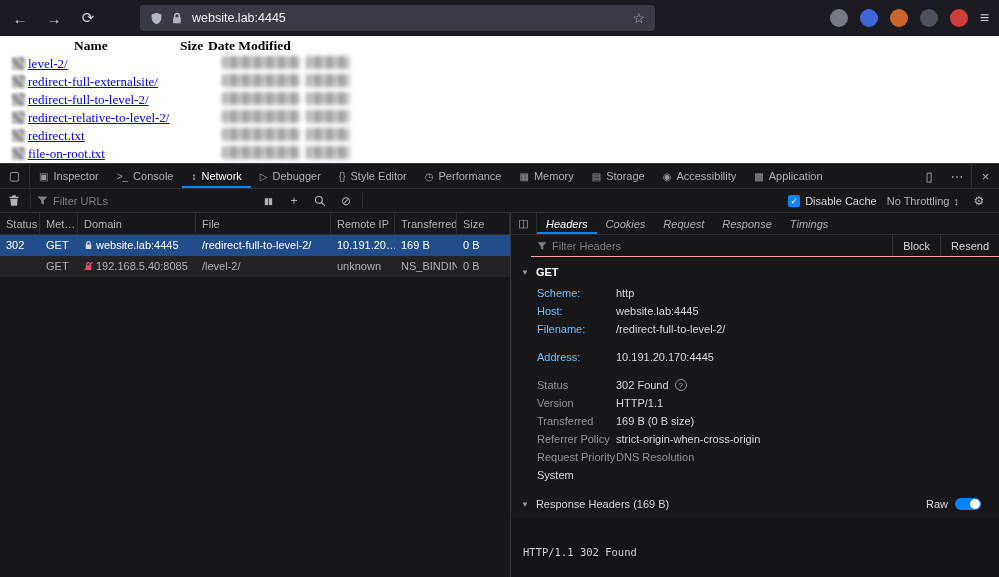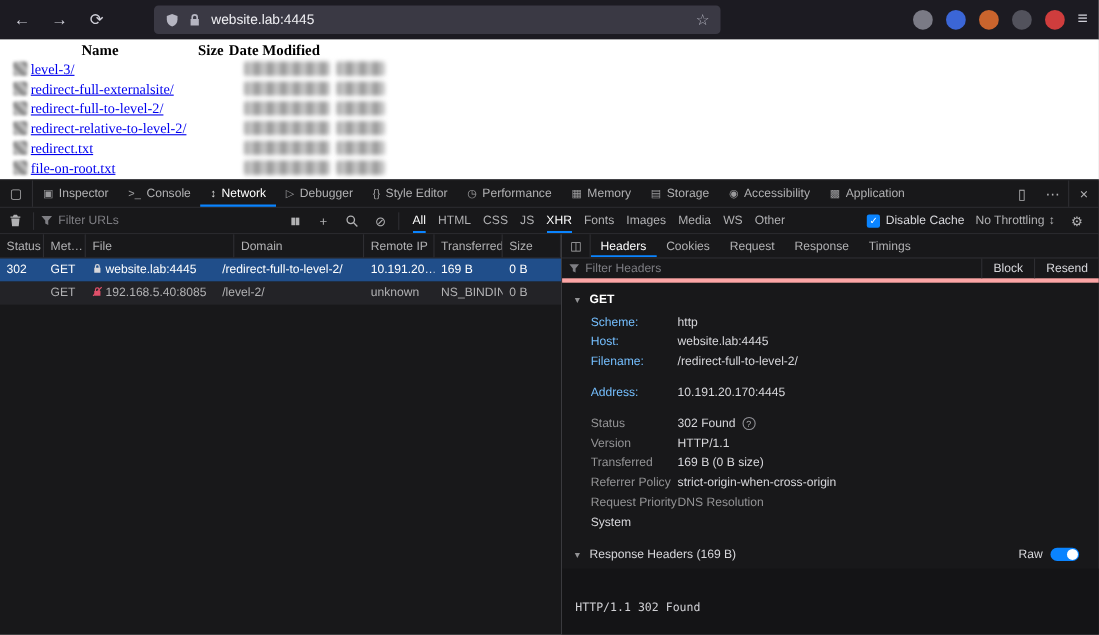--- a/index.html
+++ b/index.html
@@ -69,23 +69,23 @@
   .nc { padding:0 0 0 6px; overflow:hidden; white-space:nowrap; }
   .c-status { width:40px; } .c-method { width:38px; } .c-domain { width:118px; }
   .c-file { width:135px; } .c-ip { width:64px; } .c-trans { width:62px; } .c-size { flex:1; }
   .nt-row.selected { background:#204e8a; color:#fff; }
   .nt-row.even { background:#232327; }
   .lock-ic { display:inline-block; vertical-align:-1px; margin-right:3px; }
 
   .net-details { flex:1; display:flex; flex-direction:column; background:#18181a; min-width:0; }
   .nd-tabbar { height:22px; display:flex; align-items:stretch; border-bottom:1px solid #2e2e32; flex:0 0 auto; }
   .pane-ic { width:26px; display:flex; align-items:center; justify-content:center; border-right:1px solid #2e2e32; font-size:11px; }
-  .nd-tab { display:flex; align-items:center; padding:0 9px; color:#b1b1b3; }
+  .nd-tab { display:flex; align-items:center; padding:0 9px; color:#b1b1b3;font-style:italic; }
   .nd-tab.active { color:#fff; box-shadow:inset 0 -2px 0 #0a84ff; }
-  .nd-filter { height:22px; display:flex; align-items:center; border-bottom:4px solid #fca5a5; padding-left:6px; gap:5px; flex:0 0 auto; }
+  .nd-filter { height:22px; display:flex; align-items:center; border-bottom:1px solid #fca5a5; padding-left:6px; gap:5px; flex:0 0 auto;margin-left:20px; }
   .nd-filter input { background:transparent; border:none; outline:none; color:#d7d7db; font-size:11px; flex:1; font-family:"Liberation Sans",sans-serif; }
   .nd-filter input::placeholder { color:#7e7e83; }
   .nd-actions { margin-left:auto; display:flex; align-items:stretch; height:100%; }
   .nd-act { display:flex; align-items:center; padding:0 10px; border-left:1px solid #2e2e32; color:#d7d7db; }
 
   .nd-content { flex:1; overflow:hidden; padding-top:6px; }
   .sec-head { display:flex; align-items:center; gap:7px; padding:3px 10px; color:#d7d7db; }
   .tri { font-size:8px; color:#939395; }
   .get-label { color:#fff; font-weight:bold; }
   .kv { display:grid; grid-template-columns:79px auto; row-gap:6px; padding-left:26px; margin-top:6px; }
@@ -136,21 +136,21 @@
     </div>
   </div>
 
   <div class="page">
     <div class="dir-head">
       <span class="h-name">Name</span>
       <span class="h-size">Size</span>
       <span class="h-date">Date Modified</span>
     </div>
     <div class="dir-row">
-      <span class="file-icon"></span><a class="dir-link">level-3/</a>
+      <span class="file-icon"></span><a class="dir-link">level-2/</a>
       <span class="blur blur-size"></span><span class="blur blur-date"></span>
     </div>
     <div class="dir-row">
       <span class="file-icon"></span><a class="dir-link">redirect-full-externalsite/</a>
       <span class="blur blur-size"></span><span class="blur blur-date"></span>
     </div>
     <div class="dir-row">
       <span class="file-icon"></span><a class="dir-link">redirect-full-to-level-2/</a>
       <span class="blur blur-size"></span><span class="blur blur-date"></span>
     </div>
@@ -235,53 +235,41 @@
       <span class="tb-ic pausebars">▮▮</span>
       <span class="tb-ic">+</span>
       <span class="tb-ic">
         <svg width="12" height="12" viewBox="0 0 16 16">
             <circle cx="6.5" cy="6.5" r="4.5" fill="none" stroke="#b1b1b3" stroke-width="1.6"></circle>
             <line x1="10" y1="10" x2="14.5" y2="14.5" stroke="#b1b1b3" stroke-width="1.6"></line>
           </svg>
       </span>
       <span class="tb-ic">⊘</span>
       <span class="vsep"></span>
-      <div class="type-filters">
-        <span class="tf active">All</span>
-        <span class="tf">HTML</span>
-        <span class="tf">CSS</span>
-        <span class="tf">JS</span>
-        <span class="tf active">XHR</span>
-        <span class="tf">Fonts</span>
-        <span class="tf">Images</span>
-        <span class="tf">Media</span>
-        <span class="tf">WS</span>
-        <span class="tf">Other</span>
-      </div>
       <div class="tb-right">
         <span class="cb-wrap">
           <span class="cb">✓</span>
           <span>Disable Cache</span>
         </span>
         <span class="throttle">
           <span>No Throttling</span>
           <span>↕</span>
         </span>
         <span class="tb-ic">⚙</span>
       </div>
     </div>
 
     <div class="net-main">
 
       <div class="net-table">
         <div class="nt-row nt-head">
           <span class="nc c-status">Status</span>
           <span class="nc c-method">Met…</span>
+          <span class="nc c-domain">Domain</span>
           <span class="nc c-file">File</span>
-          <span class="nc c-domain">Domain</span>
           <span class="nc c-ip">Remote IP</span>
           <span class="nc c-trans">Transferred</span>
           <span class="nc c-size">Size</span>
         </div>
         <div class="nt-row selected">
           <span class="nc c-status">302</span>
           <span class="nc c-method">GET</span>
           <span class="nc c-domain"><span class="lock-ic"><svg width="9" height="10" viewBox="0 0 16 16">
                   <path fill="#d7d7db" d="M4 7V5a4 4 0 018 0v2h1v8H3V7h1zm2 0h4V5a2 2 0 00-4 0v2z"></path>
                 </svg></span><span>website.lab:4445</span></span>

